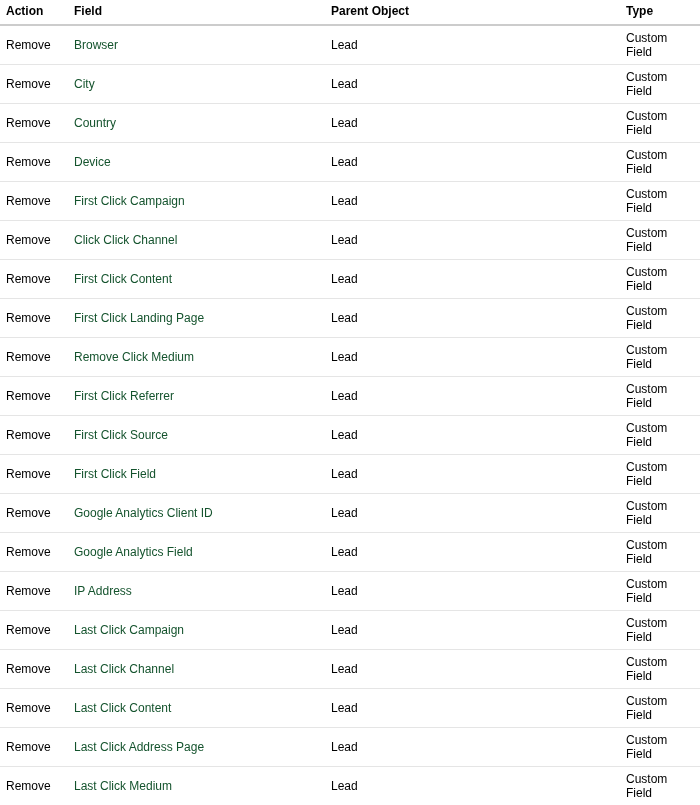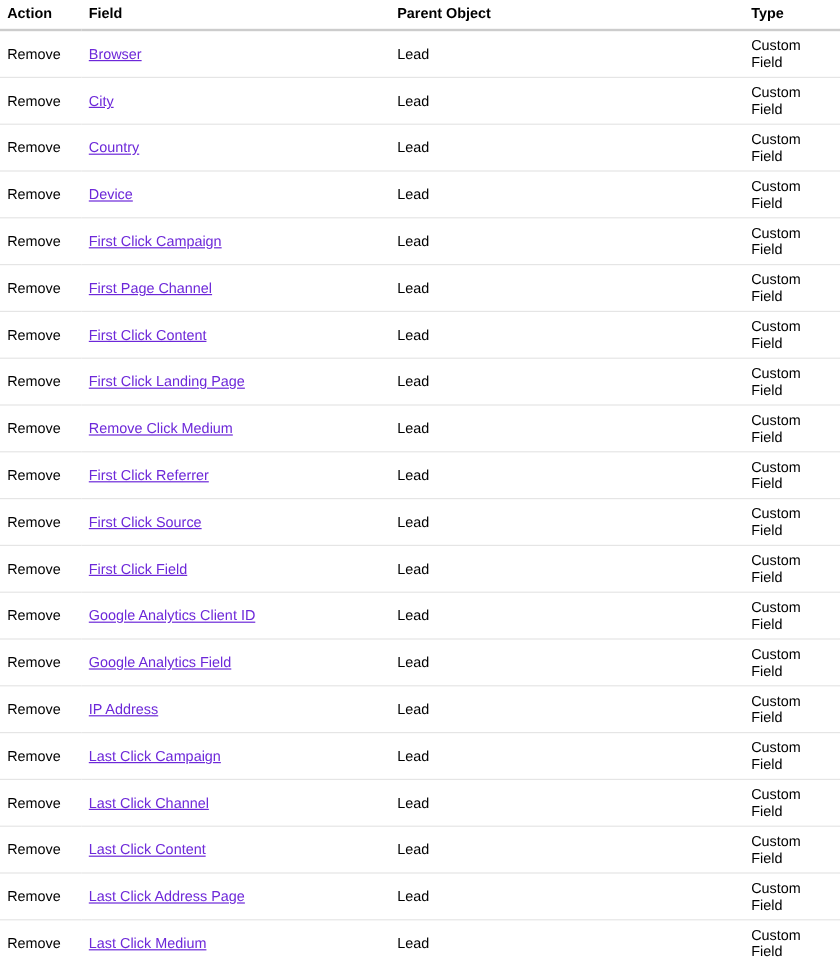--- a/index.html
+++ b/index.html
@@ -34,22 +34,21 @@
     .col-action { width: 68px; }
     .col-name { width: 257px; }
     .col-parent { width: 295px; }
     .col-type { width: 80px; }
     .action-link {
       color: #000000;
       cursor: pointer;
       text-decoration: none;
     }
     .name-link {
-      color: #6d28d9;
-      text-decoration: underline;
+      color: #14532d;
       cursor: pointer;
     }
     tbody tr:first-child td {
       border-top: none;
     }
   </style>
 </head>
 <body>
 
 <table>
@@ -93,21 +92,21 @@
         <td>Custom Field</td>
       </tr>
       <tr>
         <td><a class="action-link">Remove</a></td>
         <td><a class="name-link">First Click Campaign</a></td>
         <td>Lead</td>
         <td>Custom Field</td>
       </tr>
       <tr>
         <td><a class="action-link">Remove</a></td>
-        <td><a class="name-link">First Page Channel</a></td>
+        <td><a class="name-link">Click Click Channel</a></td>
         <td>Lead</td>
         <td>Custom Field</td>
       </tr>
       <tr>
         <td><a class="action-link">Remove</a></td>
         <td><a class="name-link">First Click Content</a></td>
         <td>Lead</td>
         <td>Custom Field</td>
       </tr>
       <tr>

